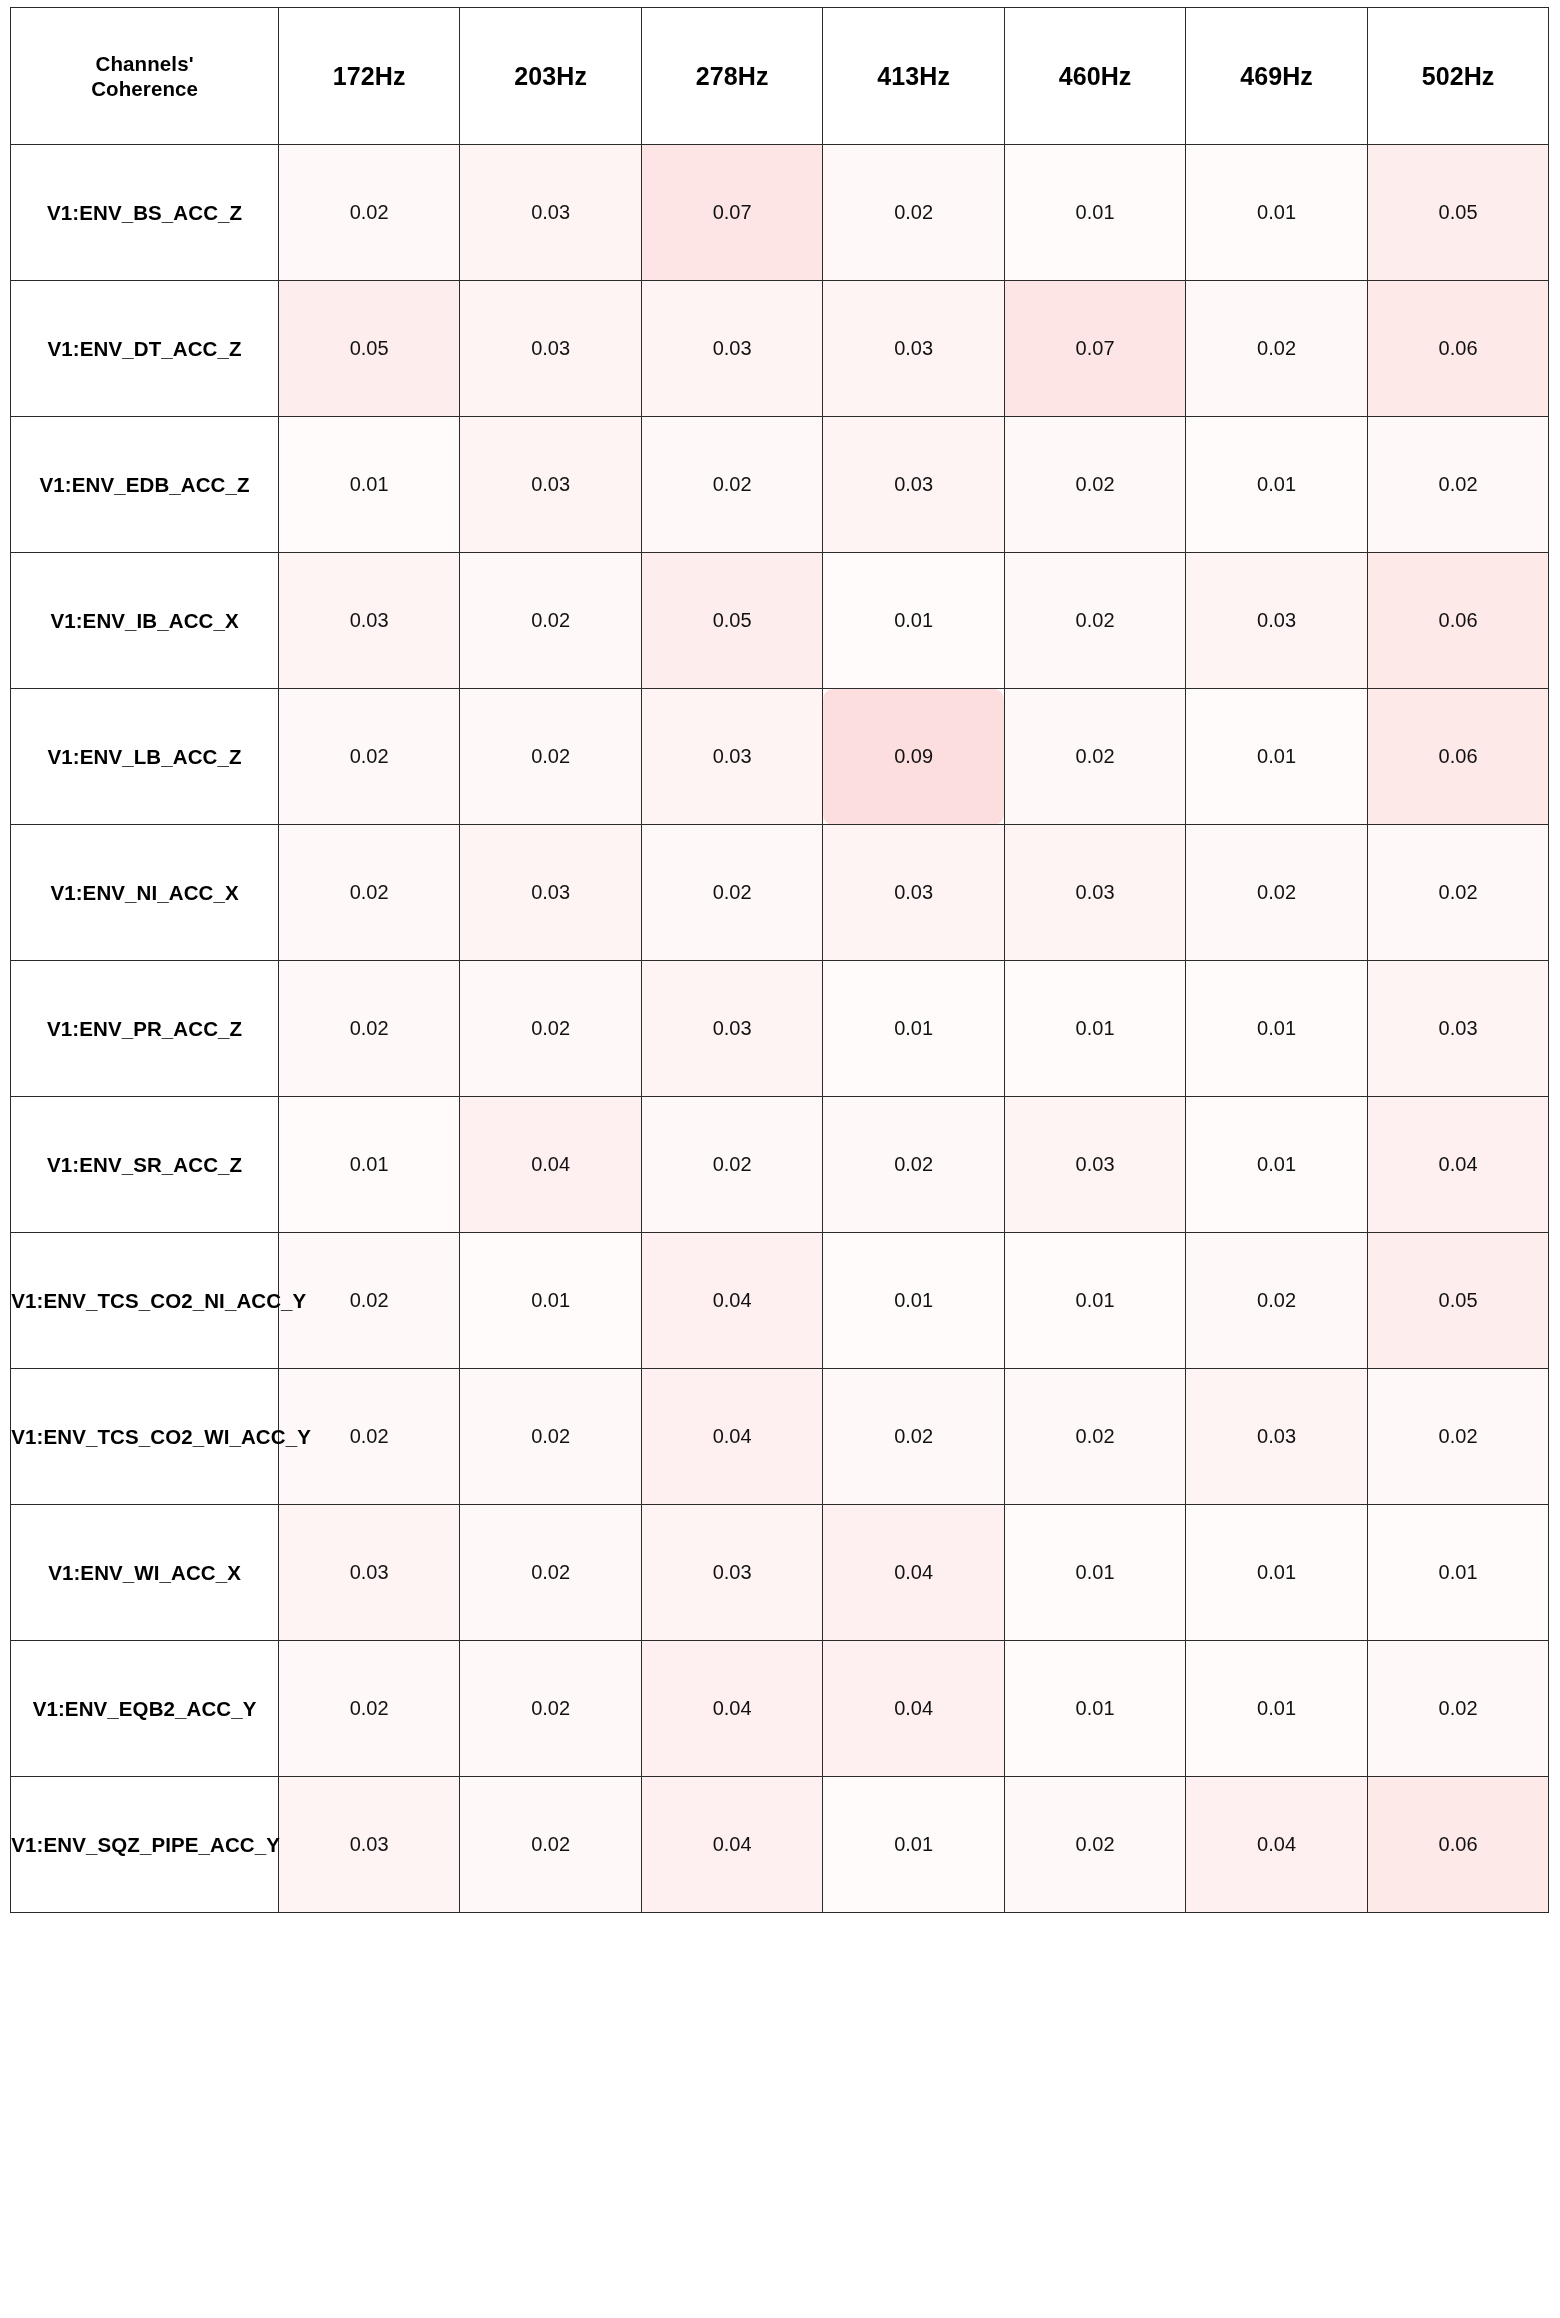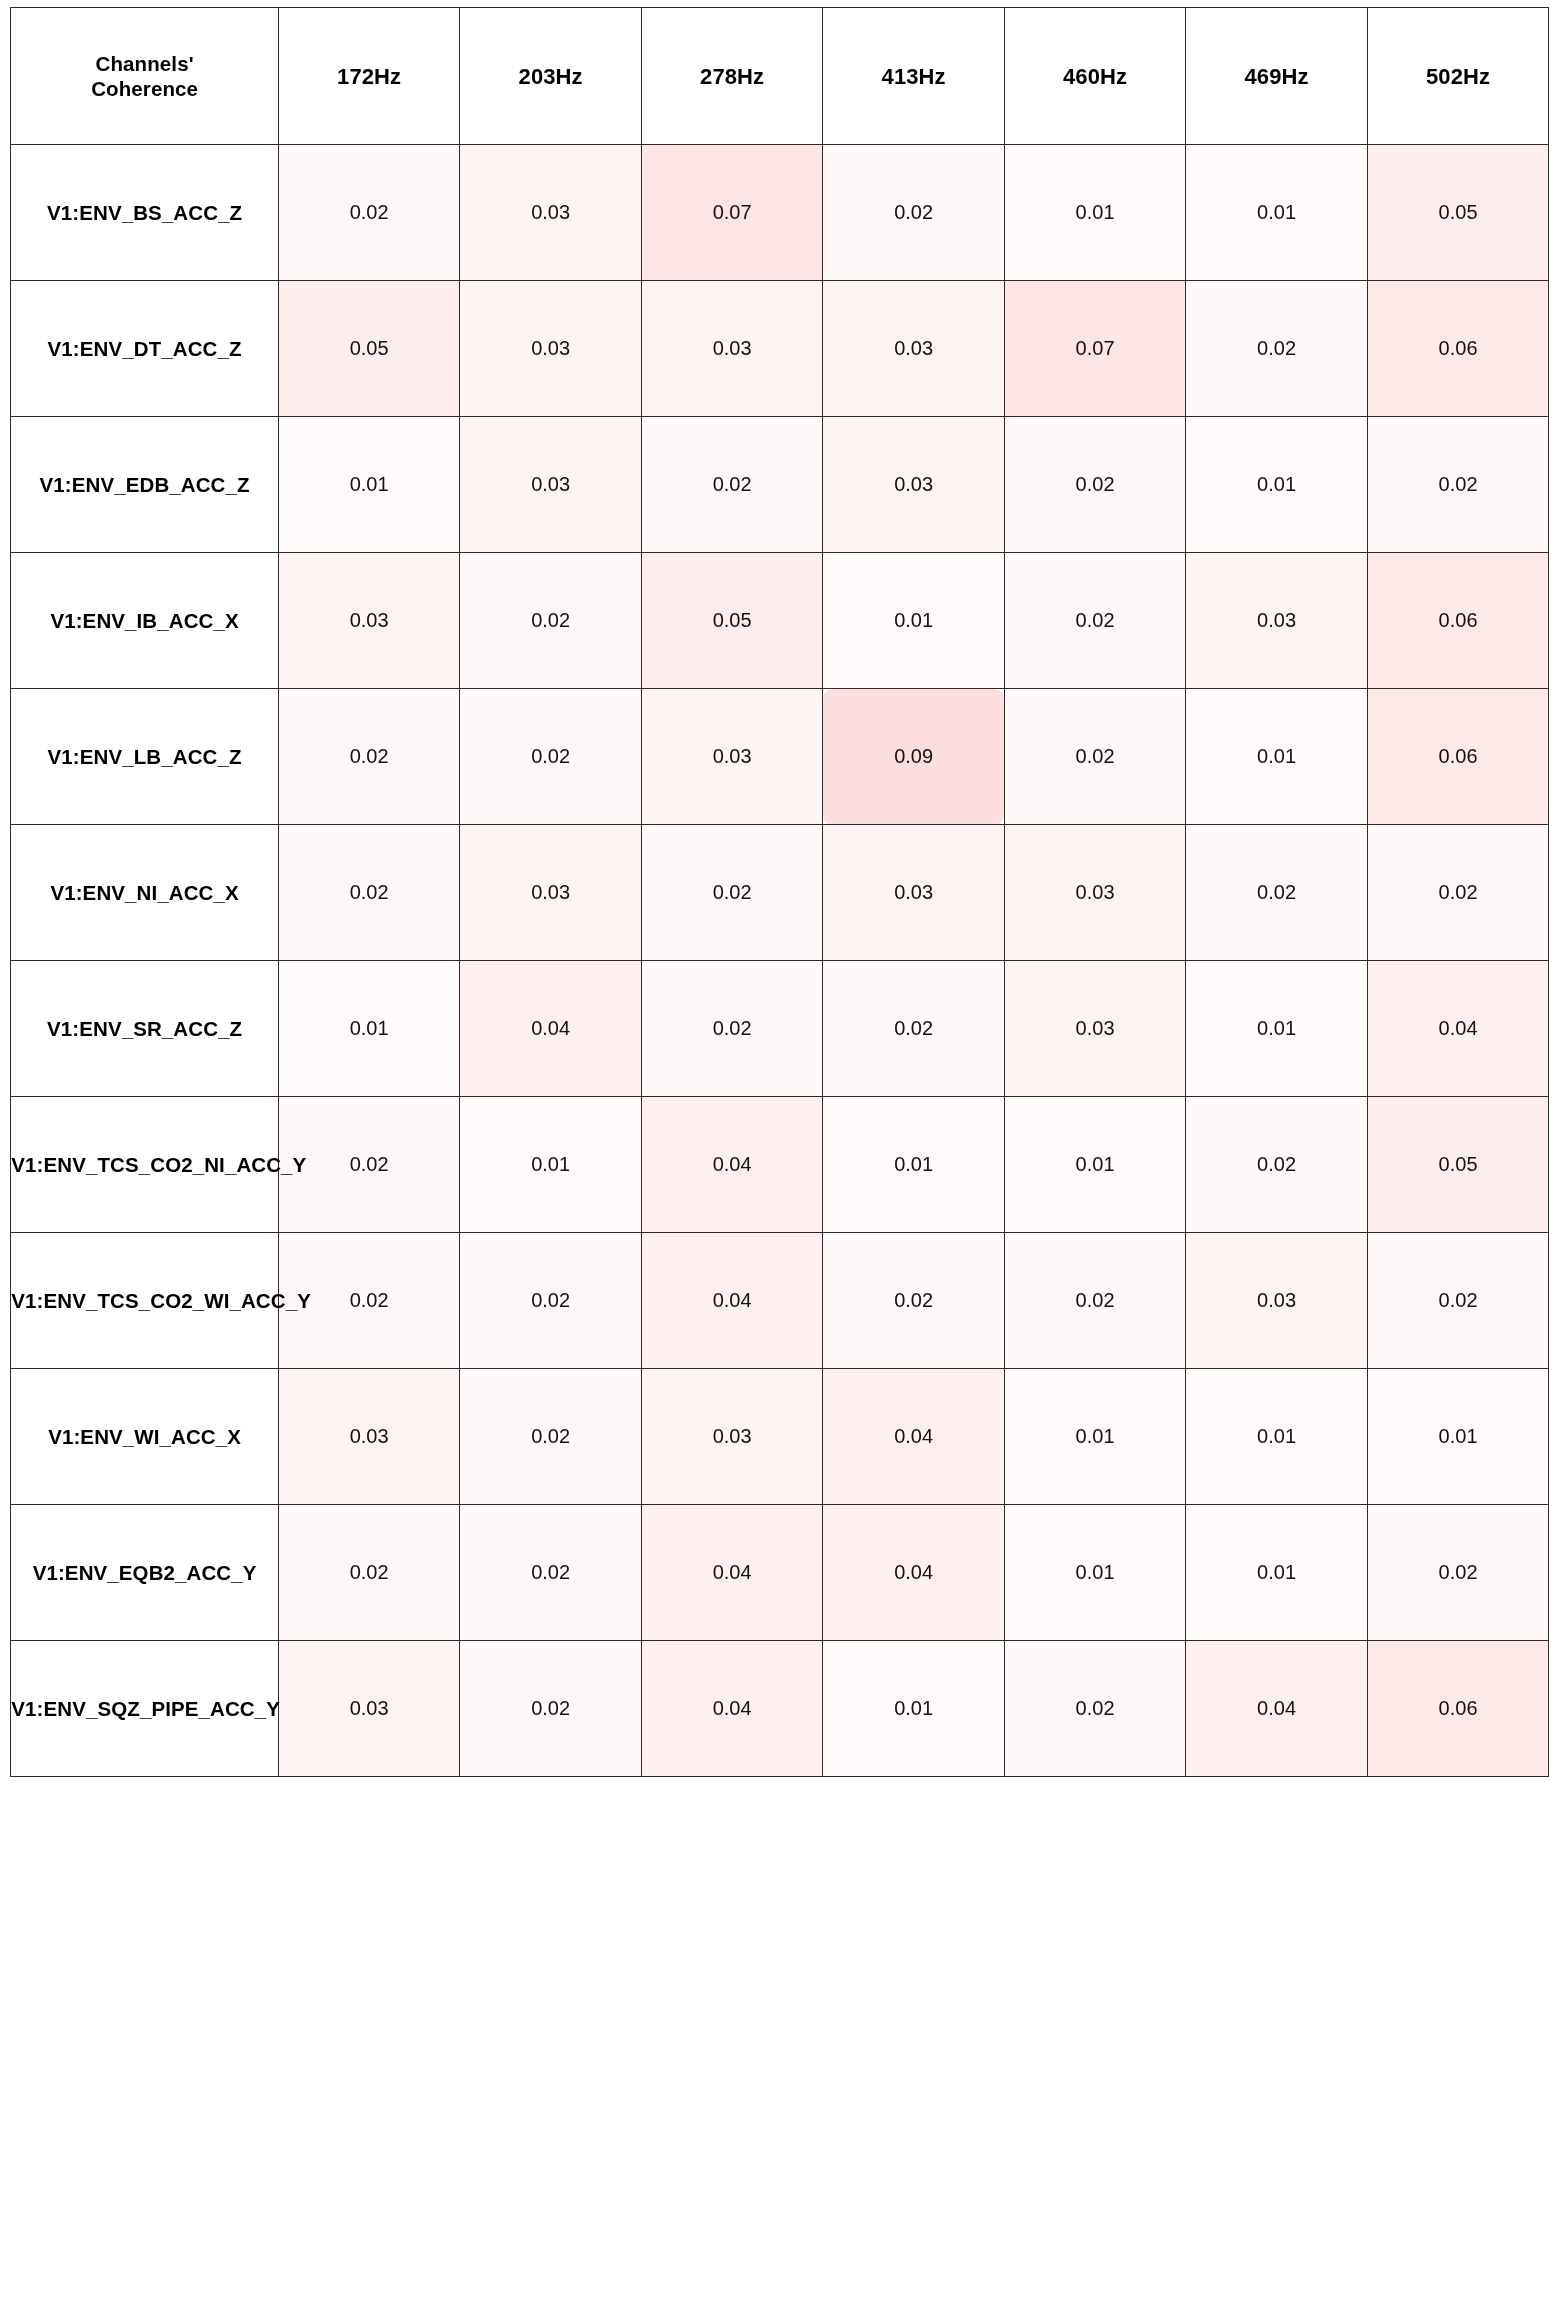--- a/index.html
+++ b/index.html
@@ -30,21 +30,21 @@
     border: 1.5px solid #2b2b2b;
     text-align: center;
     vertical-align: middle;
     padding: 0;
   }
   col.chan-col  { width: 17.4%; }
   col.freq-col  { width: 11.8%; }
 
   thead th {
     background: #ffffff;
-    font-size: 22px;
+    font-size: 25px;
     font-weight: bold;
     color: #000000;
     line-height: 1.25;
     letter-spacing: 0.1px;
   }
   thead th.corner-head {
     font-size: 20.5px;
   }
   thead tr { height: 137px; }
 
@@ -146,20 +146,30 @@
           <td class="channel-cell">V1:ENV_NI_ACC_X</td>
           <td class="value-cell" style="background-color: rgb(255, 248, 248);">0.02</td>
           <td class="value-cell" style="background-color: rgb(254, 244, 244);">0.03</td>
           <td class="value-cell" style="background-color: rgb(255, 248, 248);">0.02</td>
           <td class="value-cell" style="background-color: rgb(254, 244, 244);">0.03</td>
           <td class="value-cell" style="background-color: rgb(254, 244, 244);">0.03</td>
           <td class="value-cell" style="background-color: rgb(255, 248, 248);">0.02</td>
           <td class="value-cell" style="background-color: rgb(255, 248, 248);">0.02</td>
         </tr>
         <tr>
+          <td class="channel-cell">V1:ENV_PR_ACC_Z</td>
+          <td class="value-cell" style="background-color: rgb(255, 248, 248);">0.02</td>
+          <td class="value-cell" style="background-color: rgb(255, 248, 248);">0.02</td>
+          <td class="value-cell" style="background-color: rgb(254, 244, 244);">0.03</td>
+          <td class="value-cell" style="background-color: rgb(255, 251, 251);">0.01</td>
+          <td class="value-cell" style="background-color: rgb(255, 251, 251);">0.01</td>
+          <td class="value-cell" style="background-color: rgb(255, 251, 251);">0.01</td>
+          <td class="value-cell" style="background-color: rgb(254, 244, 244);">0.03</td>
+        </tr>
+        <tr>
           <td class="channel-cell">V1:ENV_SR_ACC_Z</td>
           <td class="value-cell" style="background-color: rgb(255, 251, 251);">0.01</td>
           <td class="value-cell" style="background-color: rgb(254, 240, 240);">0.04</td>
           <td class="value-cell" style="background-color: rgb(255, 248, 248);">0.02</td>
           <td class="value-cell" style="background-color: rgb(255, 248, 248);">0.02</td>
           <td class="value-cell" style="background-color: rgb(254, 244, 244);">0.03</td>
           <td class="value-cell" style="background-color: rgb(255, 251, 251);">0.01</td>
           <td class="value-cell" style="background-color: rgb(254, 240, 240);">0.04</td>
         </tr>
         <tr>

